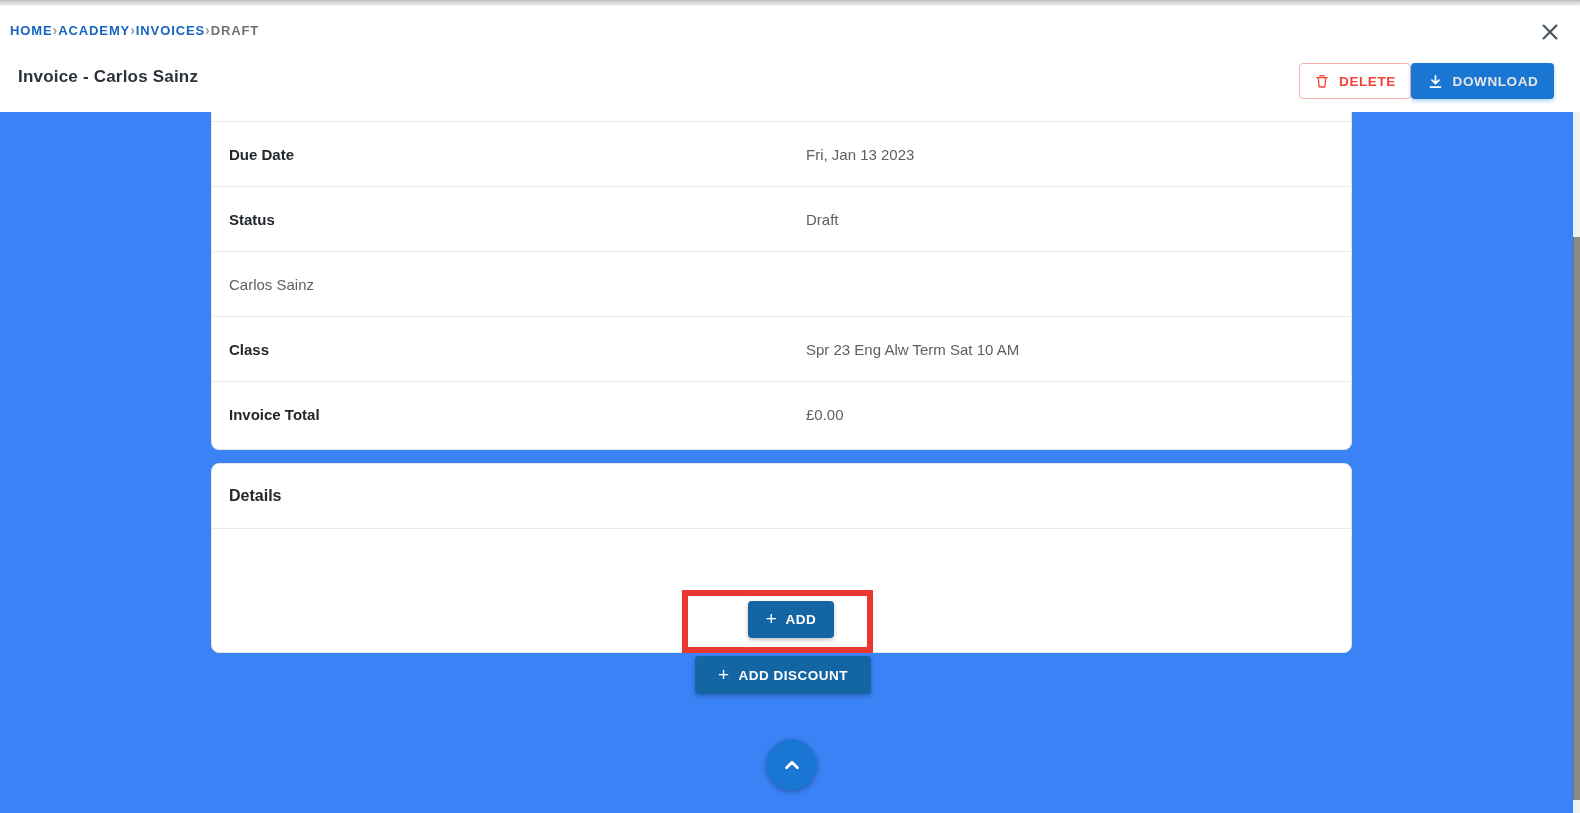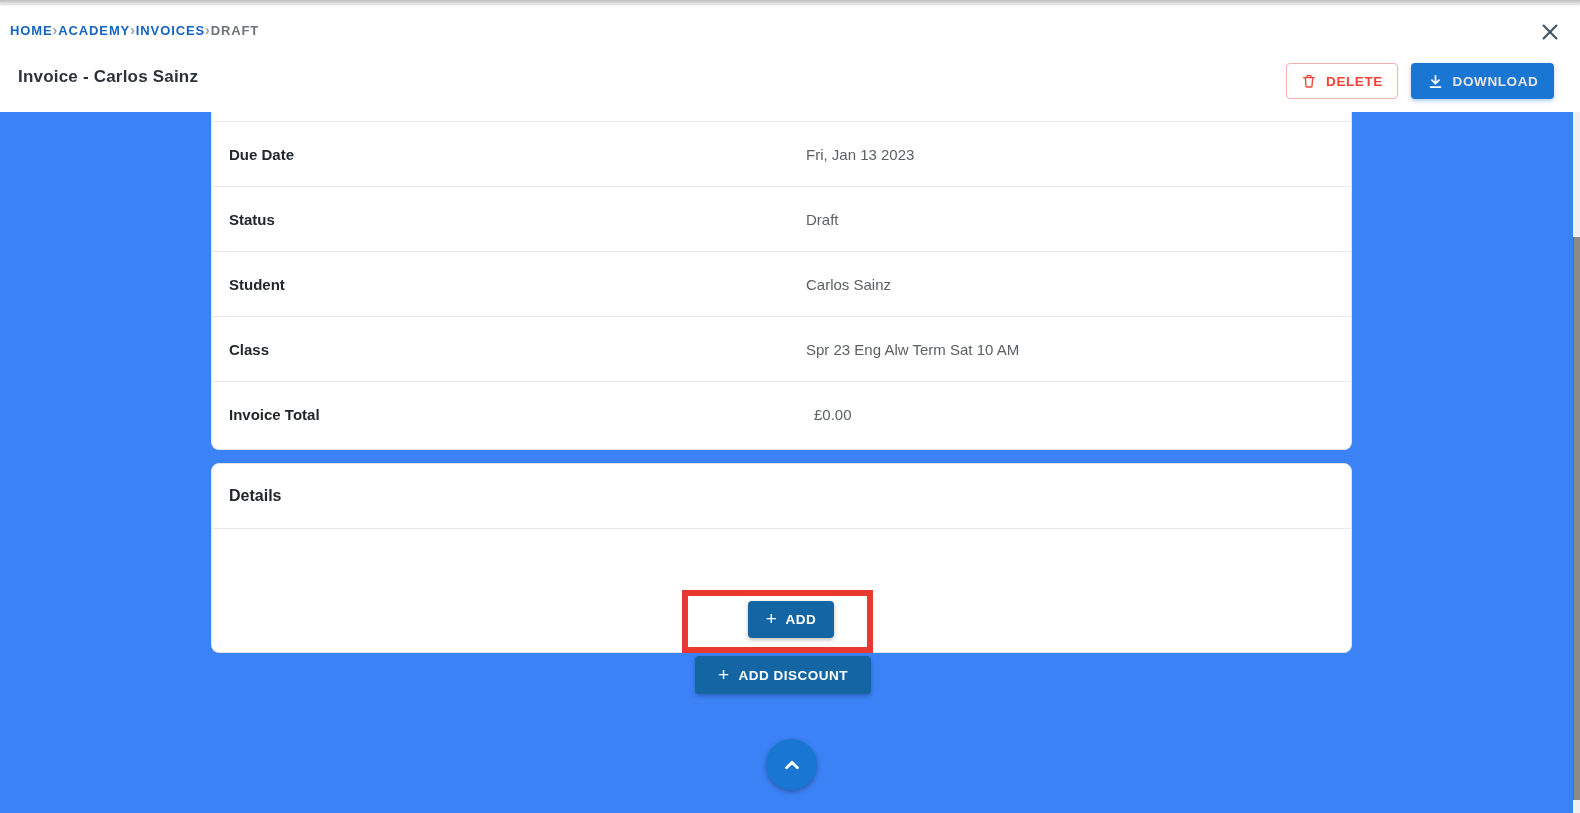--- a/index.html
+++ b/index.html
@@ -38,21 +38,21 @@
   }
   .close-btn svg { width: 22px; height: 22px; stroke: #46545e; stroke-width: 2.4; }
 
   .page-title {
     position: absolute; left: 18px; top: 67px;
     font-size: 17px; font-weight: 700; color: #2b323a; letter-spacing: .2px;
   }
 
   .header-actions {
     position: absolute; right: 26px; top: 63px;
-    display: flex; gap: 13px; align-items: center;
+    display: flex; align-items: center;
   }
   .btn {
     display: inline-flex; align-items: center; justify-content: center;
     gap: 9px; height: 36px; border-radius: 4px; cursor: pointer;
     font-size: 13.5px; font-weight: 700; letter-spacing: .6px;
     font-family: "Liberation Sans", sans-serif;
   }
   .btn-delete {
     width: 112px; background: #ffffff; color: #f44336;
     border: 1px solid #f6b1ab;
@@ -77,21 +77,21 @@
   .card-fields {
     top: 0; height: 338px;
     border-top: none; border-radius: 0 0 8px 8px;
     overflow: hidden;
   }
   .field-spacer { height: 10px; border-bottom: 1px solid #e7e9ec; }
   .field-row {
     display: flex; align-items: center; height: 65px;
     padding-left: 17px; border-bottom: 1px solid #e7e9ec;
   }
-  .field-row:last-child { border-bottom: none; gap: 8px; }
+  .field-row:last-child { border-bottom: none; }
   .field-label { width: 577px; font-size: 15px; font-weight: 700; color: #22272c; }
   .field-value { font-size: 15px; color: #5c6064; }
 
   .card-details {
     top: 351px; height: 190px; border-radius: 8px;
   }
   .details-header {
     height: 65px; display: flex; align-items: center; padding-left: 17px;
     border-bottom: 1px solid #e7e9ec;
   }
@@ -192,21 +192,20 @@
 
     <div class="field-row">
       <div class="field-label">Due Date</div>
       <div class="field-value">Fri, Jan 13 2023</div>
     </div>
     <div class="field-row">
       <div class="field-label">Status</div>
       <div class="field-value">Draft</div>
     </div>
     <div class="field-row">
-      <div class="field-label">Student</div>
       <div class="field-value">Carlos Sainz</div>
     </div>
     <div class="field-row">
       <div class="field-label">Class</div>
       <div class="field-value">Spr 23 Eng Alw Term Sat 10 AM</div>
     </div>
     <div class="field-row">
       <div class="field-label">Invoice Total</div>
       <div class="field-value">£0.00</div>
     </div>

